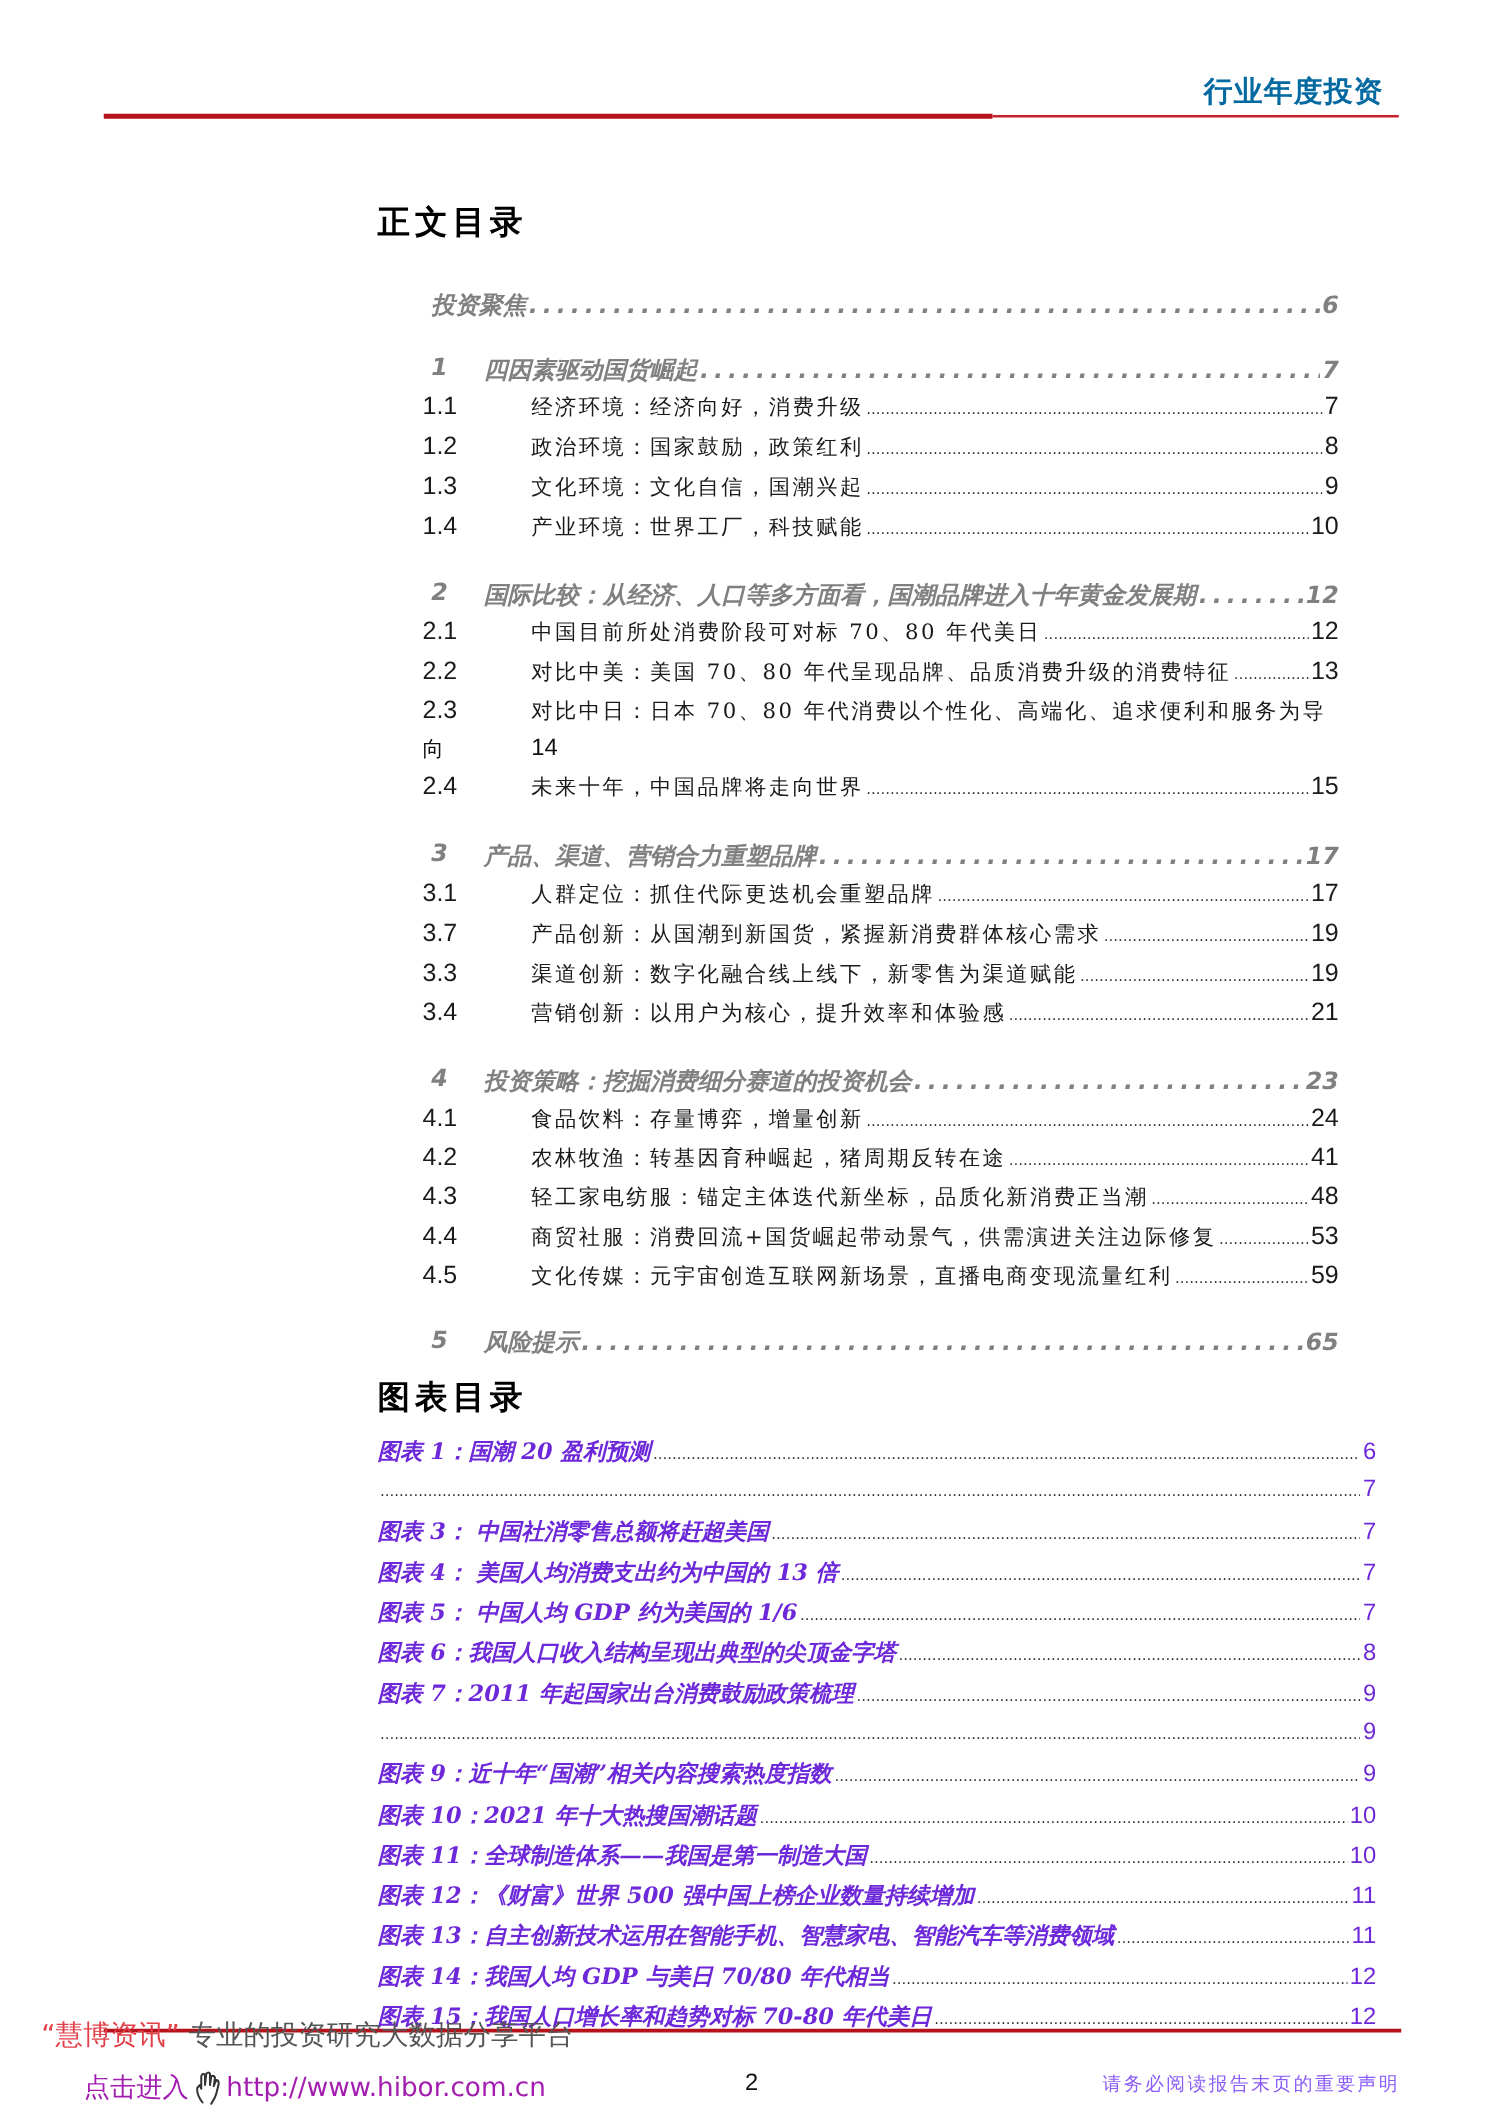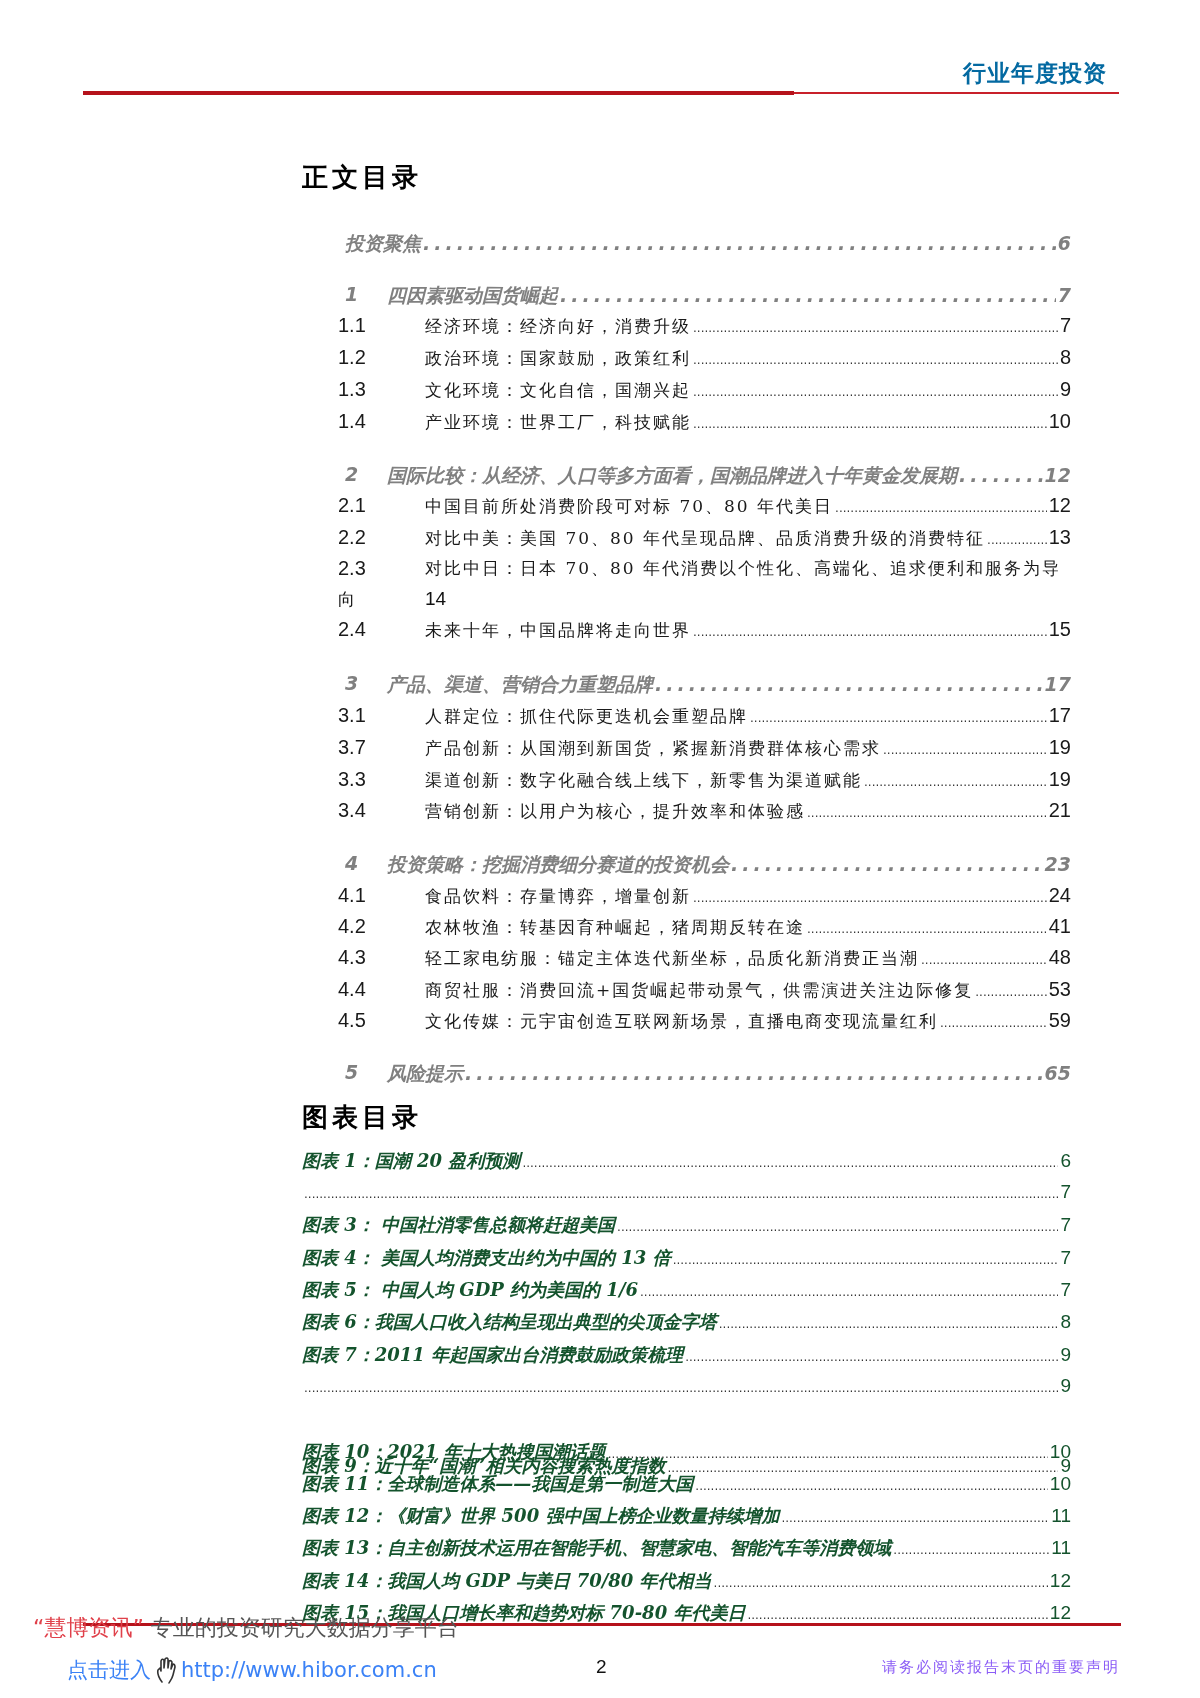--- a/index.html
+++ b/index.html
@@ -38,32 +38,32 @@
   .sub .dots-wrap { left: 425px; right: 82px; top: 0; }
   .sub .txt { font-family: "DejaVu Serif", "Liberation Serif", serif; letter-spacing: 2px; font-size: 17px; }
   .sub .leader { font-size: 12px; letter-spacing: 0px; color: #333; }
   .sub .pg { font-family: "Liberation Sans", sans-serif; font-size: 20px; flex: 0 0 auto; }
 
   .wrap-line { position: absolute; font-size: 19px; }
   .wrap-line .w1 { position: absolute; left: 338px; font-family: "DejaVu Serif", serif; font-size: 17px; }
   .wrap-line .w2 { position: absolute; left: 425px; font-family: "Liberation Sans", sans-serif; font-size: 19px; }
 
   
-  .fig { font-size: 18px; color: #14532d; }
+  .fig { font-size: 18px; color: #6d28d9; padding-left: 30px; }
   .fig .dots-wrap { left: 302px; right: 82px; top: 0; }
   .fig .txt { font-weight: bold; font-style: italic; font-family: "DejaVu Serif", "Liberation Serif", serif; }
   .fig .leader { font-size: 12px; color: #333; }
   .fig .pg { font-family: "Liberation Sans", sans-serif; font-size: 19px; flex: 0 0 auto; }
 
   
   .ftr-line { position: absolute; left: 83px; top: 1623px; width: 1038px; height: 3px; background: #b5121b; }
   .wm1 { position: absolute; left: 33px; top: 1613px; font-size: 22px; color: #555; white-space: nowrap;
          font-family: "DejaVu Sans", sans-serif; }
   .wm1 .brand { color: #e0404a; }
-  .wm2 { position: absolute; left: 67px; top: 1656px; font-size: 21px; color: #3b82f6; white-space: nowrap;
+  .wm2 { position: absolute; left: 67px; top: 1656px; font-size: 21px; color: #a21caf; white-space: nowrap;
          display: flex; align-items: center; font-family: "DejaVu Sans", sans-serif; }
   .wm2 .hand { width: 22px; height: 28px; margin: 0 4px; }
   .pageno { position: absolute; left: 596px; top: 1656px; font-size: 19px; font-family: "Liberation Sans", sans-serif; }
   .disclaimer { position: absolute; right: 80px; top: 1658px; font-size: 15px; color: #8b5cf6; letter-spacing: 2px;
                 font-family: "DejaVu Serif", "Liberation Serif", serif; }
 </style>
 </head>
 <body>
 
 <div class="hdr-title">行业年度投资</div>
@@ -312,21 +312,21 @@
       <span class="leader"></span>
       <span class="pg">9</span>
     </div>
   </div>
 <div class="row fig" style="top:1375px;">
     <div class="dots-wrap">
       <span class="leader"></span>
       <span class="pg">9</span>
     </div>
   </div>
-<div class="row fig" style="top:1454px;">
+<div class="row fig" style="top:1407px;">
     <div class="dots-wrap">
       <span class="txt">图表 9：近十年“国潮”相关内容搜索热度指数</span>
       <span class="leader"></span>
       <span class="pg">9</span>
     </div>
   </div>
 <div class="row fig" style="top:1440px;">
     <div class="dots-wrap">
       <span class="txt">图表 10：2021 年十大热搜国潮话题</span>
       <span class="leader"></span>

